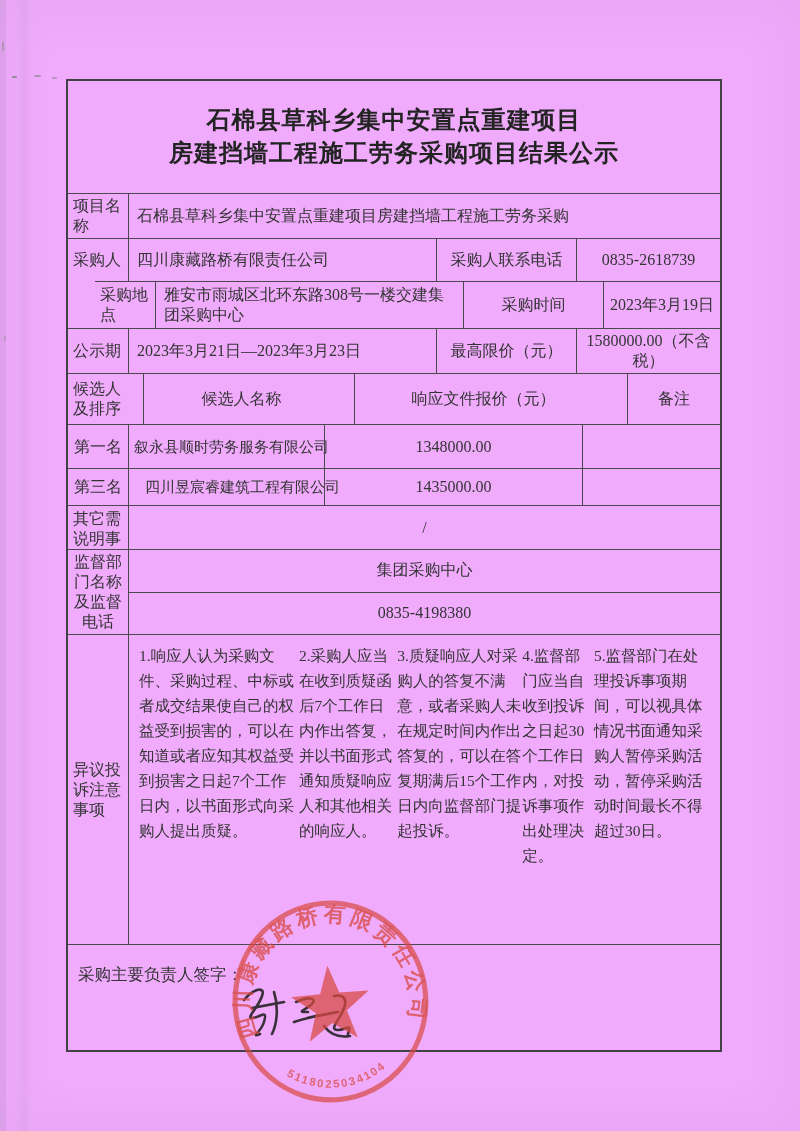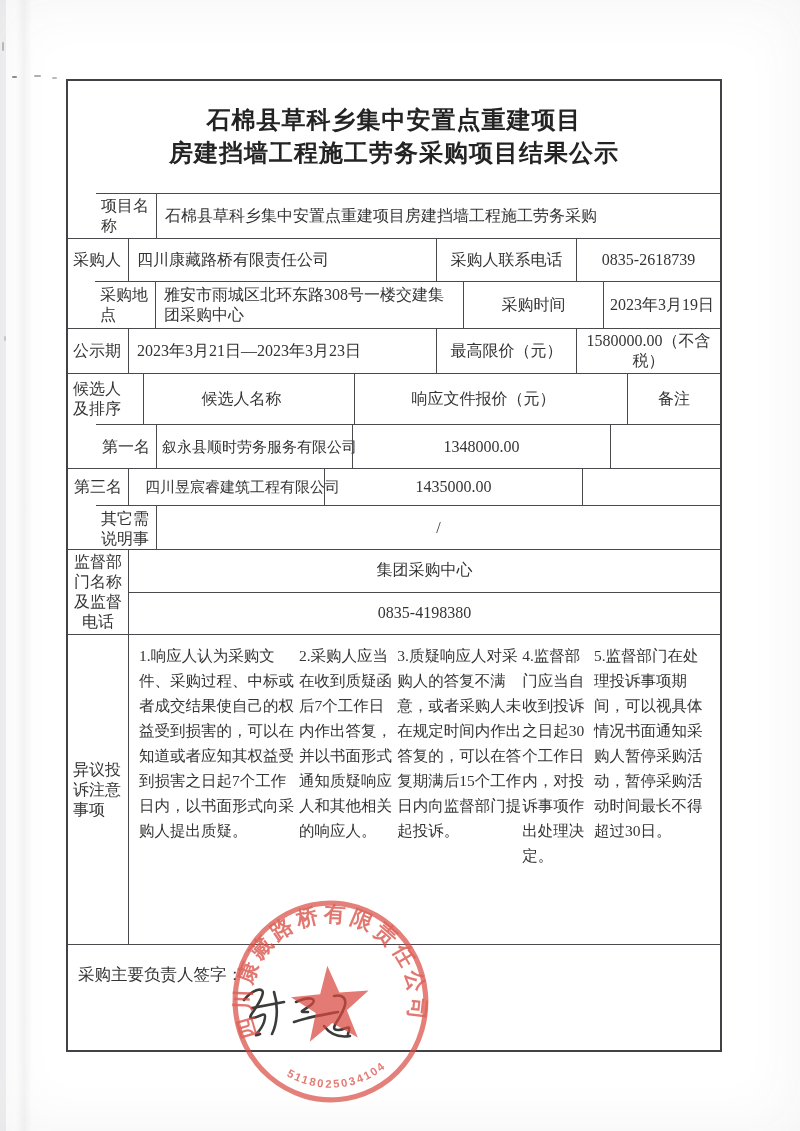--- a/index.html
+++ b/index.html
@@ -1,18 +1,18 @@
 <!DOCTYPE html>
 <html><head>
 <meta charset="utf-8">
 <style>
   html,body{margin:0;padding:0;background:#e9e7ec;}
   .paper{
     position:relative;width:800px;height:1131px;margin:0 auto;
-    background:#ffffff;overflow:hidden;
+    background:#f0abfc;overflow:hidden;
     box-shadow:inset 0 0 60px rgba(70,60,80,0.06);
     font-family:"Liberation Serif","DejaVu Serif",serif;
     color:#343434;
   }
   .edge-shade{position:absolute;left:0;top:0;width:6px;height:100%;background:rgba(80,75,90,0.08);}
   .crease{position:absolute;left:16px;top:0;width:16px;height:100%;
     background:linear-gradient(90deg,rgba(110,105,120,0) 0%,rgba(110,105,120,0.07) 50%,rgba(110,105,120,0) 100%);}
   .speck{position:absolute;background:#8f8b93;border-radius:1px;}
   .sp1{left:12px;top:76px;width:5px;height:2px;}
   .sp2{left:34px;top:75px;width:7px;height:2px;opacity:.7;}
@@ -35,21 +35,21 @@
   .lab{width:60px;padding:2px 2px 2px 5px;flex:none;}
   .lab.ctr{justify-content:center;text-align:center;padding:2px;}
   .val{padding:2px 6px 2px 8px;}
   .ctrv{justify-content:center;text-align:center;padding:2px 4px;}
   .grow{flex:1;}
   .w308{width:308px;flex:none;}
   .w140{width:140px;flex:none;}
   .w196{width:196px;flex:none;}
   .w258{width:258px;flex:none;}
   .nowrap{white-space:nowrap;}
-  .h44{min-height:44px;margin-left:28px;} .h43{min-height:43px;} .h47{min-height:47px;margin-left:27px;} .h41{min-height:41px;}
+  .h44{min-height:44px;} .h43{min-height:43px;} .h47{min-height:47px;margin-left:27px;} .h41{min-height:41px;}
   .h51{min-height:51px;gap:15px;} .h37{min-height:37px;} .h79{min-height:79px;} .h61{min-height:61px;}
   .clip{align-items:flex-start;overflow:hidden;max-height:43px;padding-top:3px;}
   .sup-right{flex:1;display:flex;flex-direction:column;border-left:1px solid #4a4a4e;}
   .sup-sub{flex:1;display:flex;align-items:center;justify-content:center;font-size:16px;}
   .sup-sub + .sup-sub{border-top:1px solid #4a4a4e;}
   .obj-row{min-height:310px;}
   .obj-content{flex:1;border-left:1px solid #4a4a4e;display:flex;flex-direction:row;
     justify-content:center;padding:8px 14px 8px 10px;box-sizing:border-box;}
   .obj-line{font-size:15.5px;line-height:25px;}
   .sig-row{align-items:center;}

